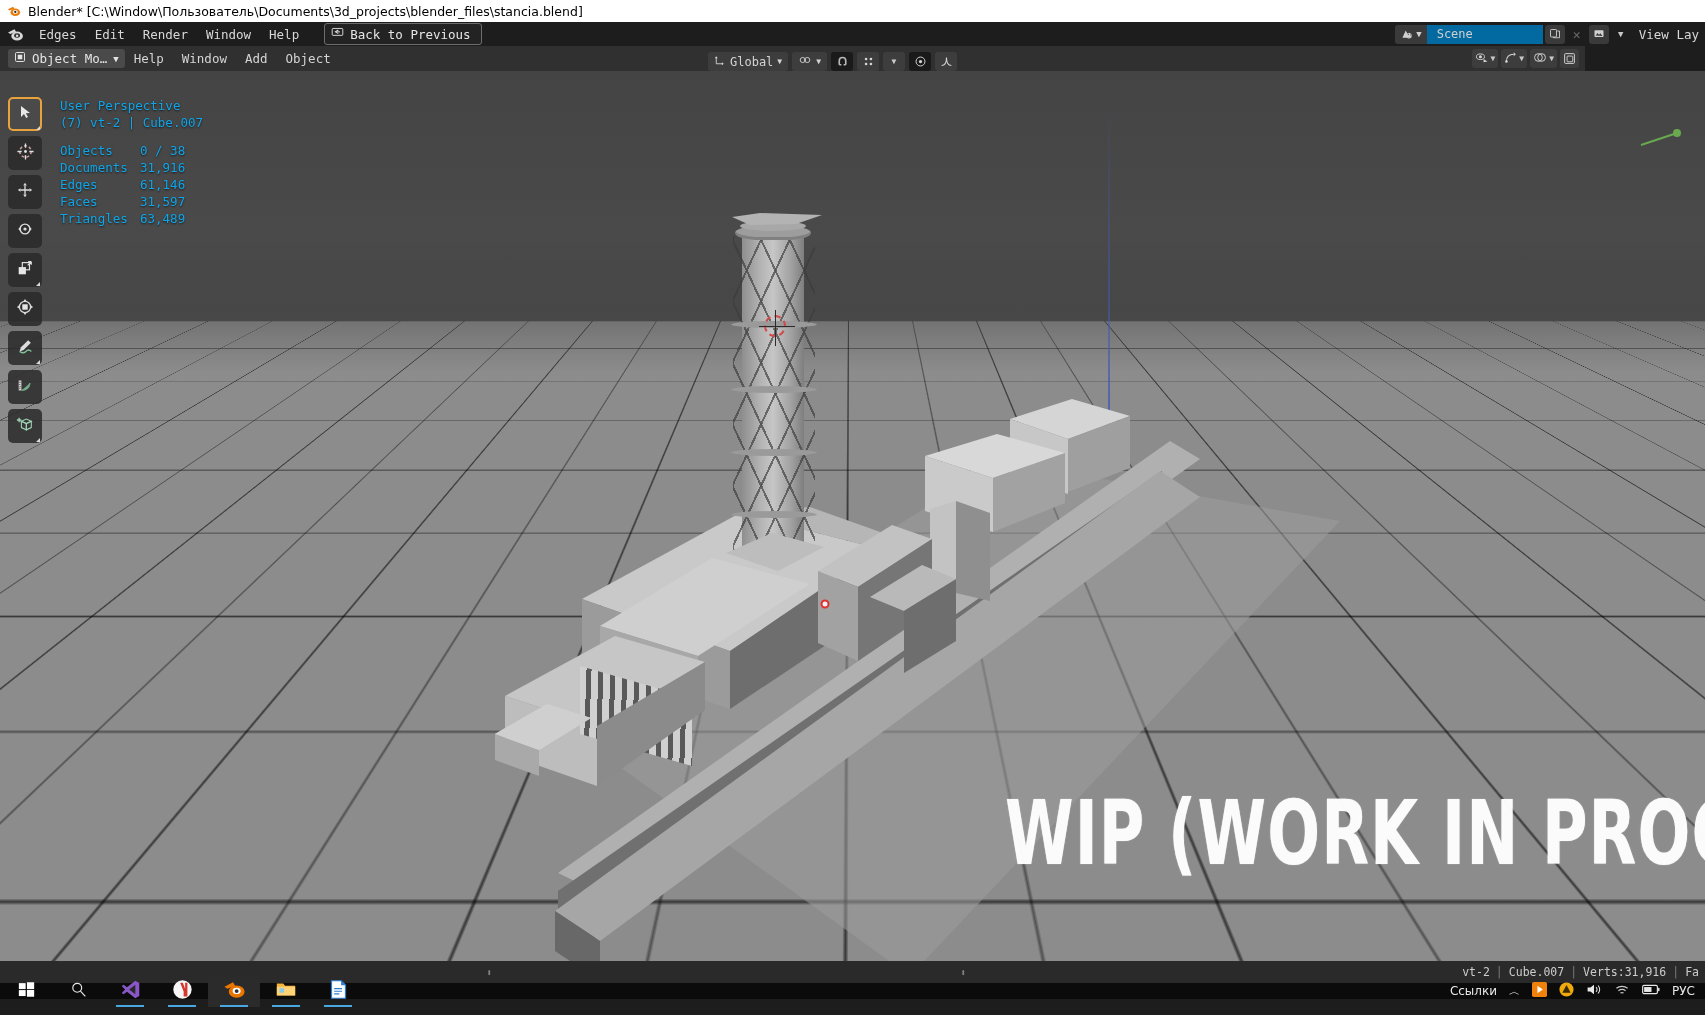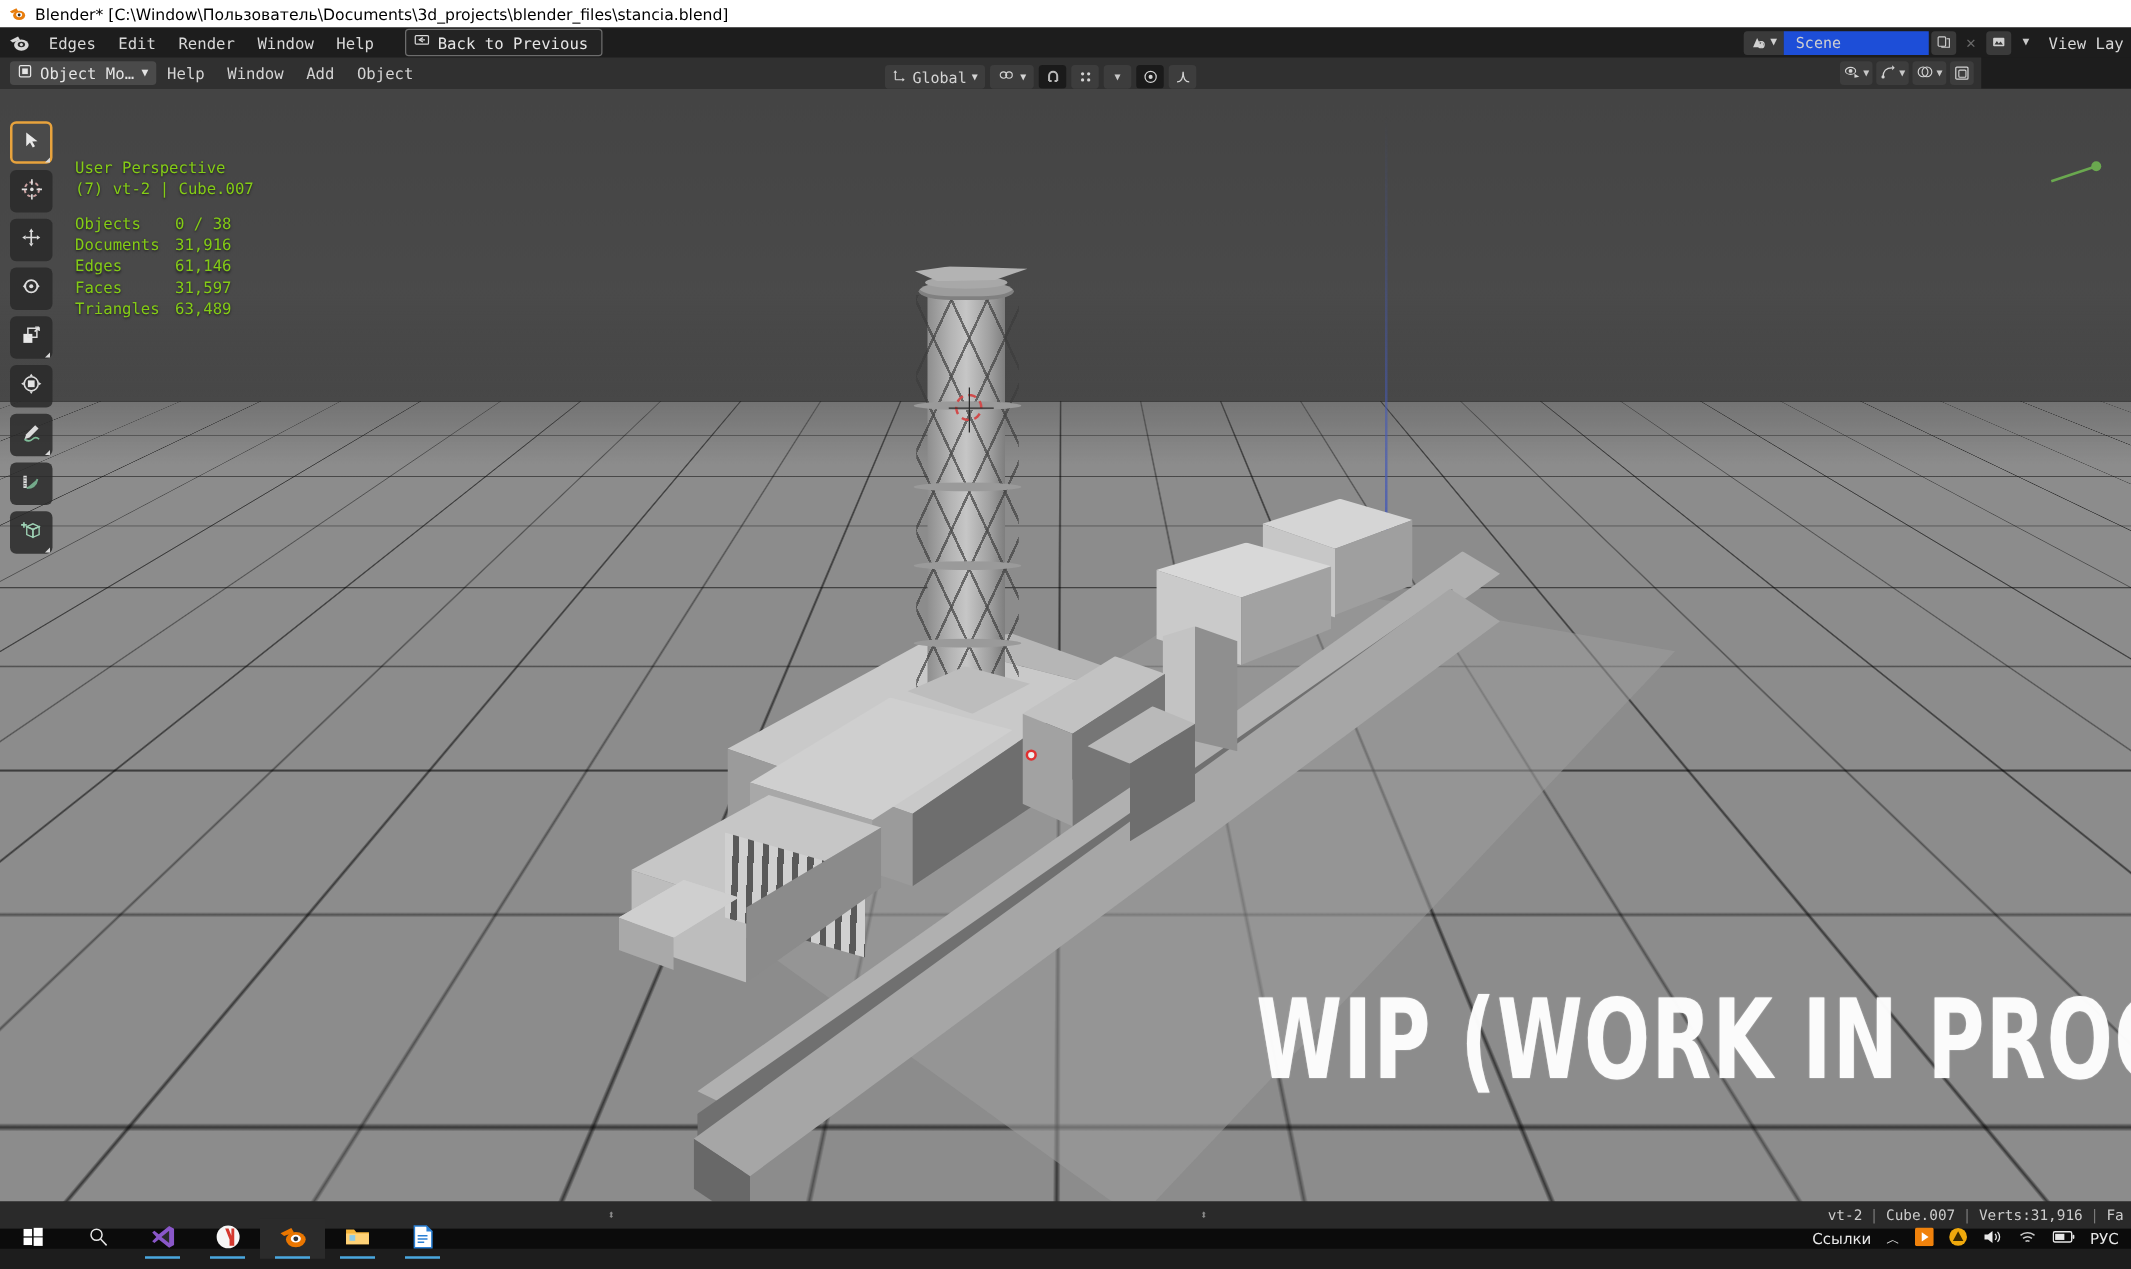--- a/index.html
+++ b/index.html
@@ -49,21 +49,21 @@
     display: flex; align-items: center; height: 19px;
     background: #282828; border-radius: 3px;
     color: #d0d0d0; font-size: 12px;
   }
   .scene-icon-box {
     display: flex; align-items: center; gap: 3px;
     background: #3a3a3a; border-radius: 3px 0 0 3px;
     padding: 2px 5px; height: 19px;
   }
   .scene-name { padding: 0 70px 0 10px; height: 19px; line-height: 19px;
-    background: #1d4ed8; }
+    background: #0369a1; }
   .icon-btn {
     display: flex; align-items: center; justify-content: center;
     width: 20px; height: 19px; background: #3a3a3a; border-radius: 3px;
     color: #d0d0d0;
   }
   .icon-btn.flat { background: transparent; }
 
   
   .vp-header {
     position: absolute; top: 46px; left: 0; width: 1585px; height: 25px;
@@ -201,23 +201,22 @@
   .origin-dot {
     position:absolute; left:825px; top:533px; width:9px; height:9px;
     border-radius:50%; background:#f0f0f0; border:2px solid #e03030;
     transform:translate(-50%,-50%);
   }
 
   
   .vp-info {
     position:absolute; left:60px; top:26px;
     font-family:"DejaVu Sans Mono", monospace; font-size:12.5px;
-    color:#84cc16; line-height:17px;
+    color:#0ea5e9; line-height:17px;
     text-shadow: 0 1px 2px rgba(0,0,0,.65);
-    margin-top: 28px;
   }
   .vp-stats { margin-top:11px; }
   .stat-row { display:flex; }
   .stat-lbl { width:80px; }
   .stat-val { }
 
   
   .toolbar {
     position:absolute; left:8px; top:26px; width:36px;
     display:flex; flex-direction:column; gap:5px;

